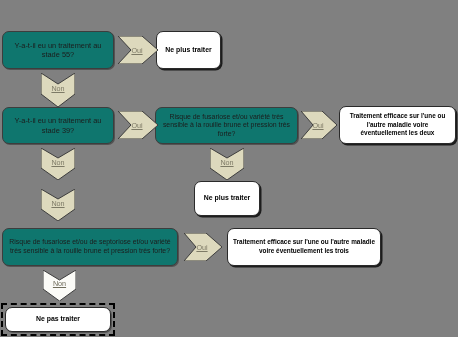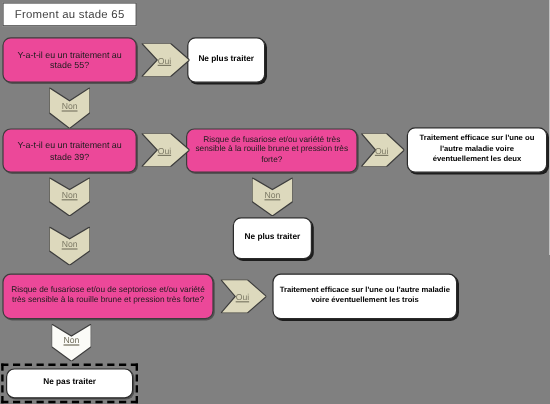--- a/index.html
+++ b/index.html
@@ -35,21 +35,21 @@
   .node {
     position: absolute;
     box-sizing: border-box;
     display: flex;
     align-items: center;
     justify-content: center;
     text-align: center;
     line-height: 1.25;
   }
   .decision {
-    background: #ec4899;
+    background: #0f766e;
     border: 1px solid #3d3d3d;
     border-radius: 7px;
     color: #1c1c1c;
     font-size: 7.4px;
     padding: 2px 4px;
     box-shadow: 1px 1px 0 rgba(0,0,0,.35);
   }
   .decision.small-txt { font-size: 6.9px; }
 
   
@@ -92,21 +92,20 @@
   }
   .arrow-right span { transform: translateX(-1px); }
   .arrow-down span  { transform: translateY(-2px); }
   .arrow-down.white-lbl span { color: #6f6c5b; }
 </style>
 </head>
 <body>
 
 <div id="canvas">
 
-  <div class="title-box" style="left:2px; top:2px; width:112px; height:20px;">Froment au stade 65</div>
 
   <div class="node decision" style="left:2px; top:31px; width:112px; height:38px;">Y-a-t-il eu un traitement au stade 55?</div>
 
   <div class="arrow arrow-right" style="left:118px; top:36px; width:40px; height:28px;">
     <svg viewBox="0 0 40 28" preserveAspectRatio="none">
       <polygon points="0,0 24,0 40,14 24,28 0,28 13,14" fill="#ddd9bd" stroke="#3d3d3d" stroke-width="1"></polygon>
     </svg>
     <span>Oui</span>
   </div>
 

